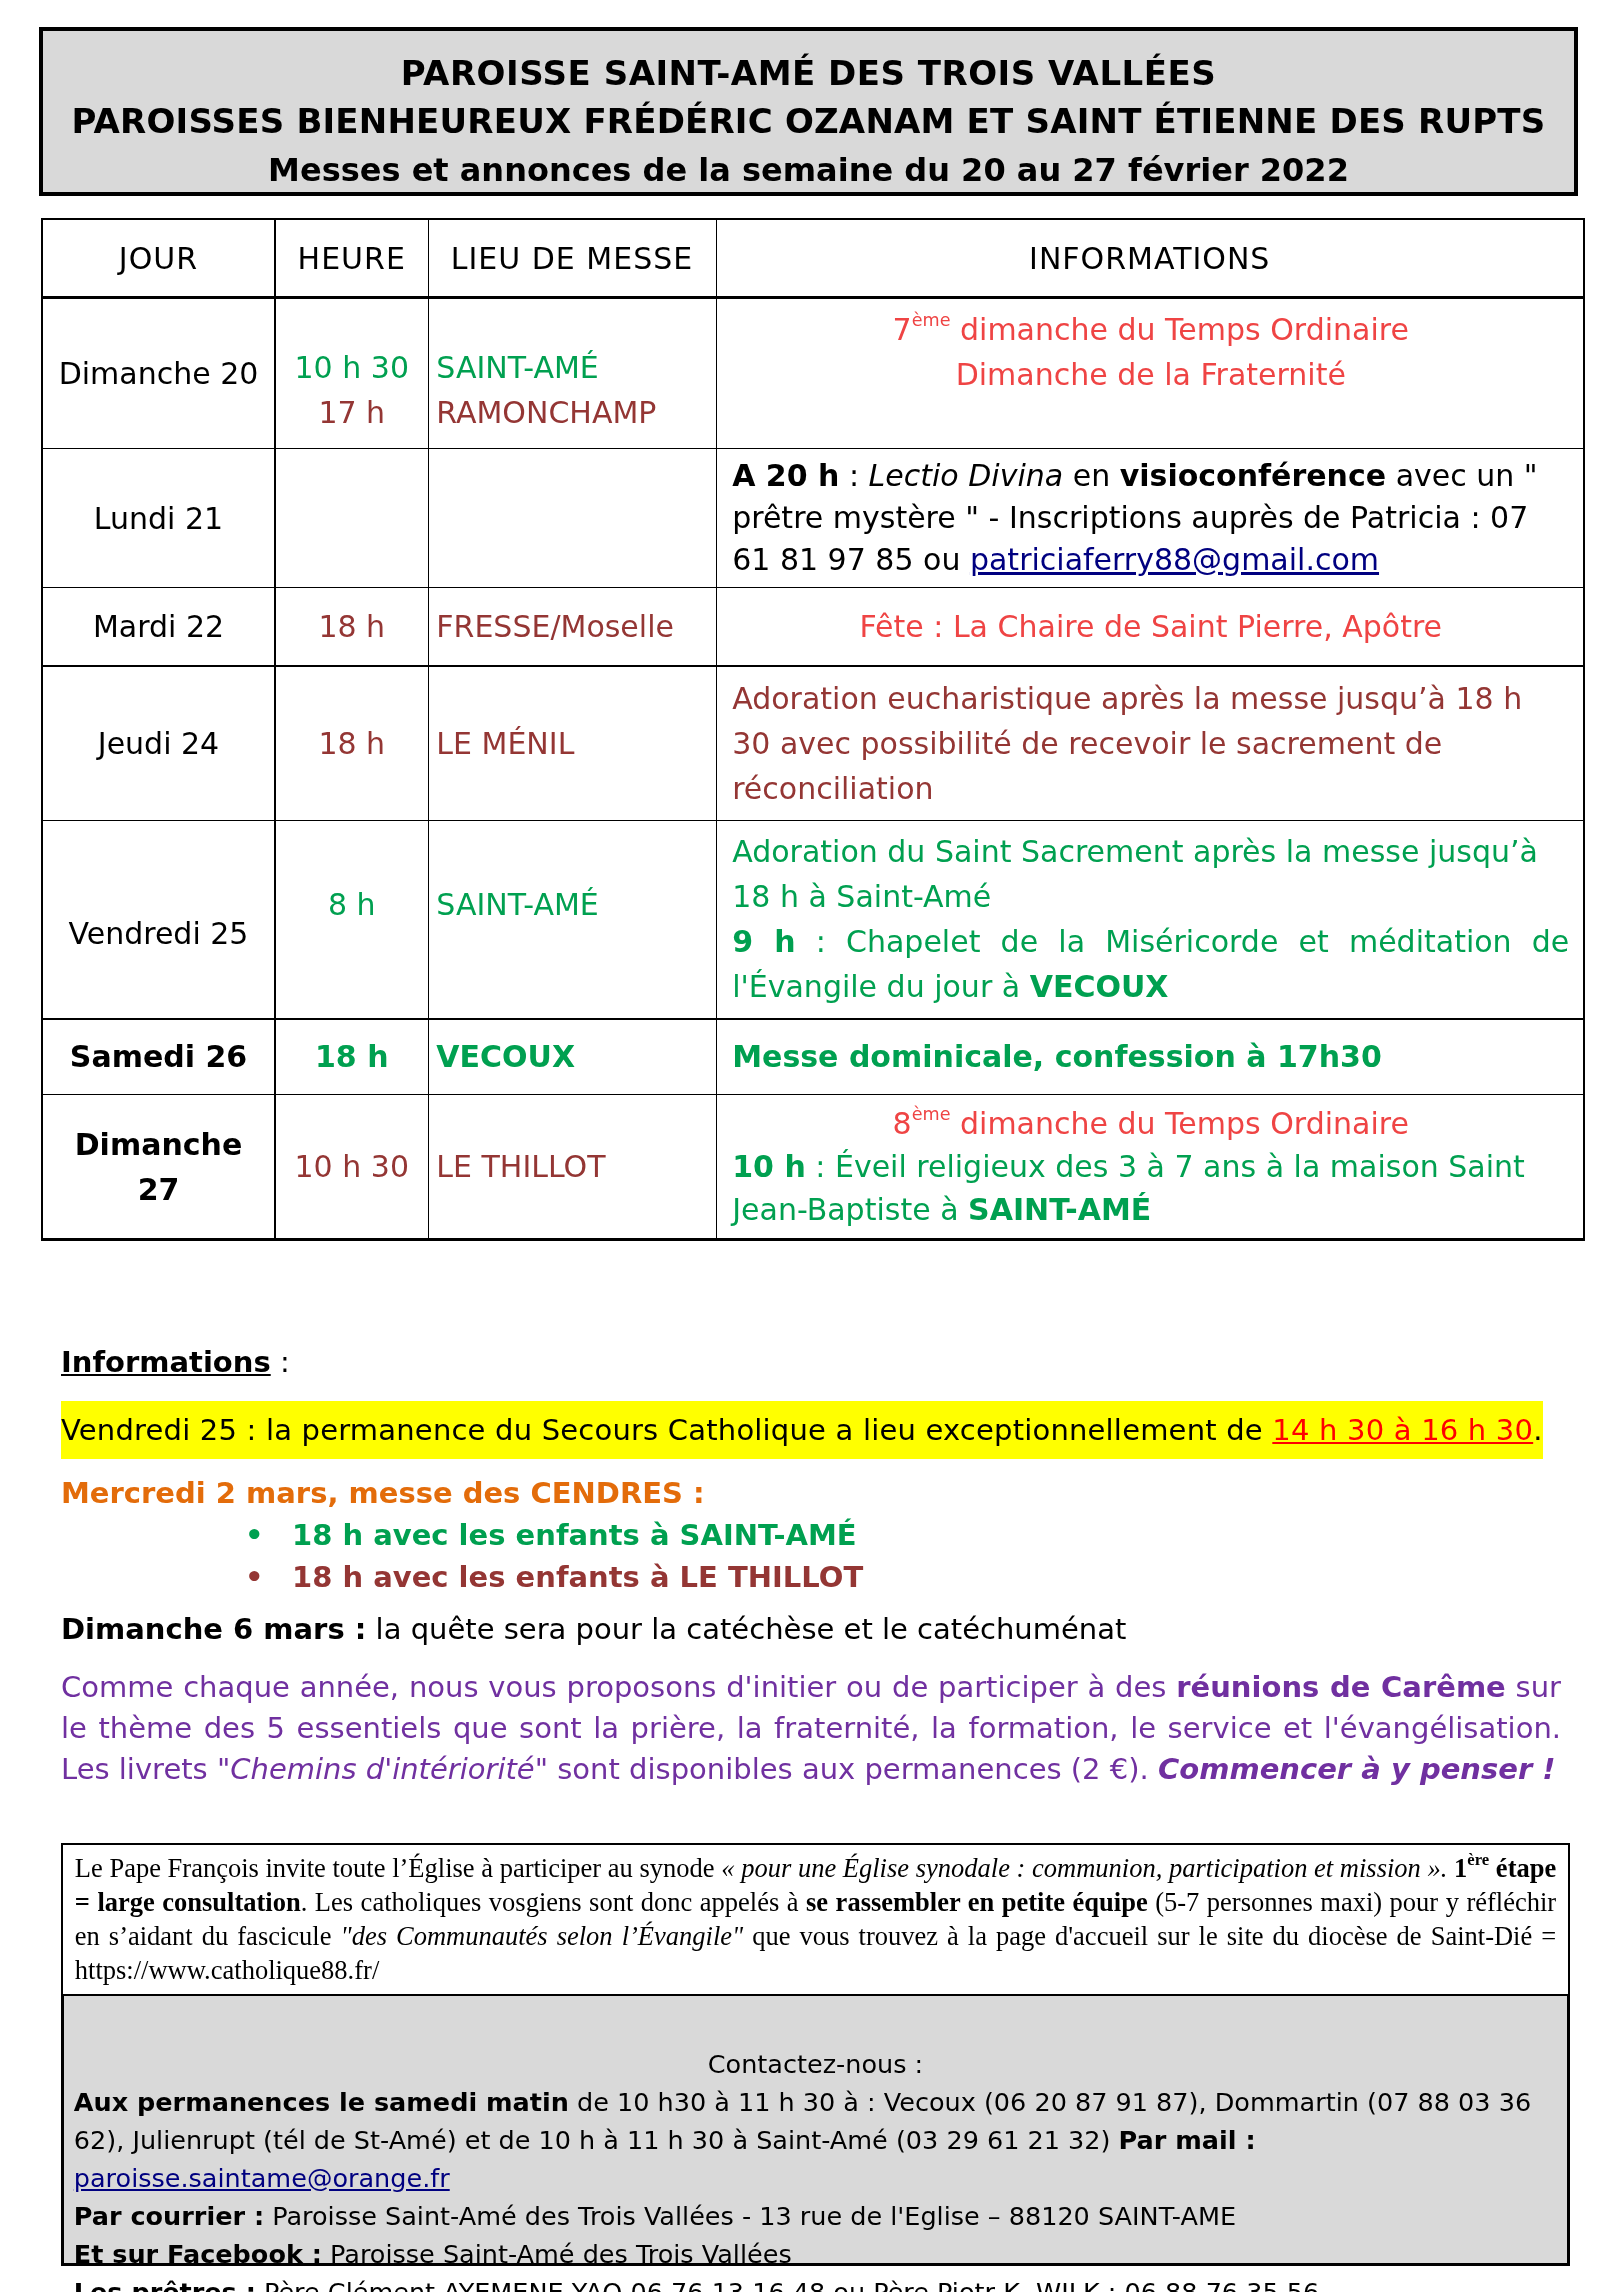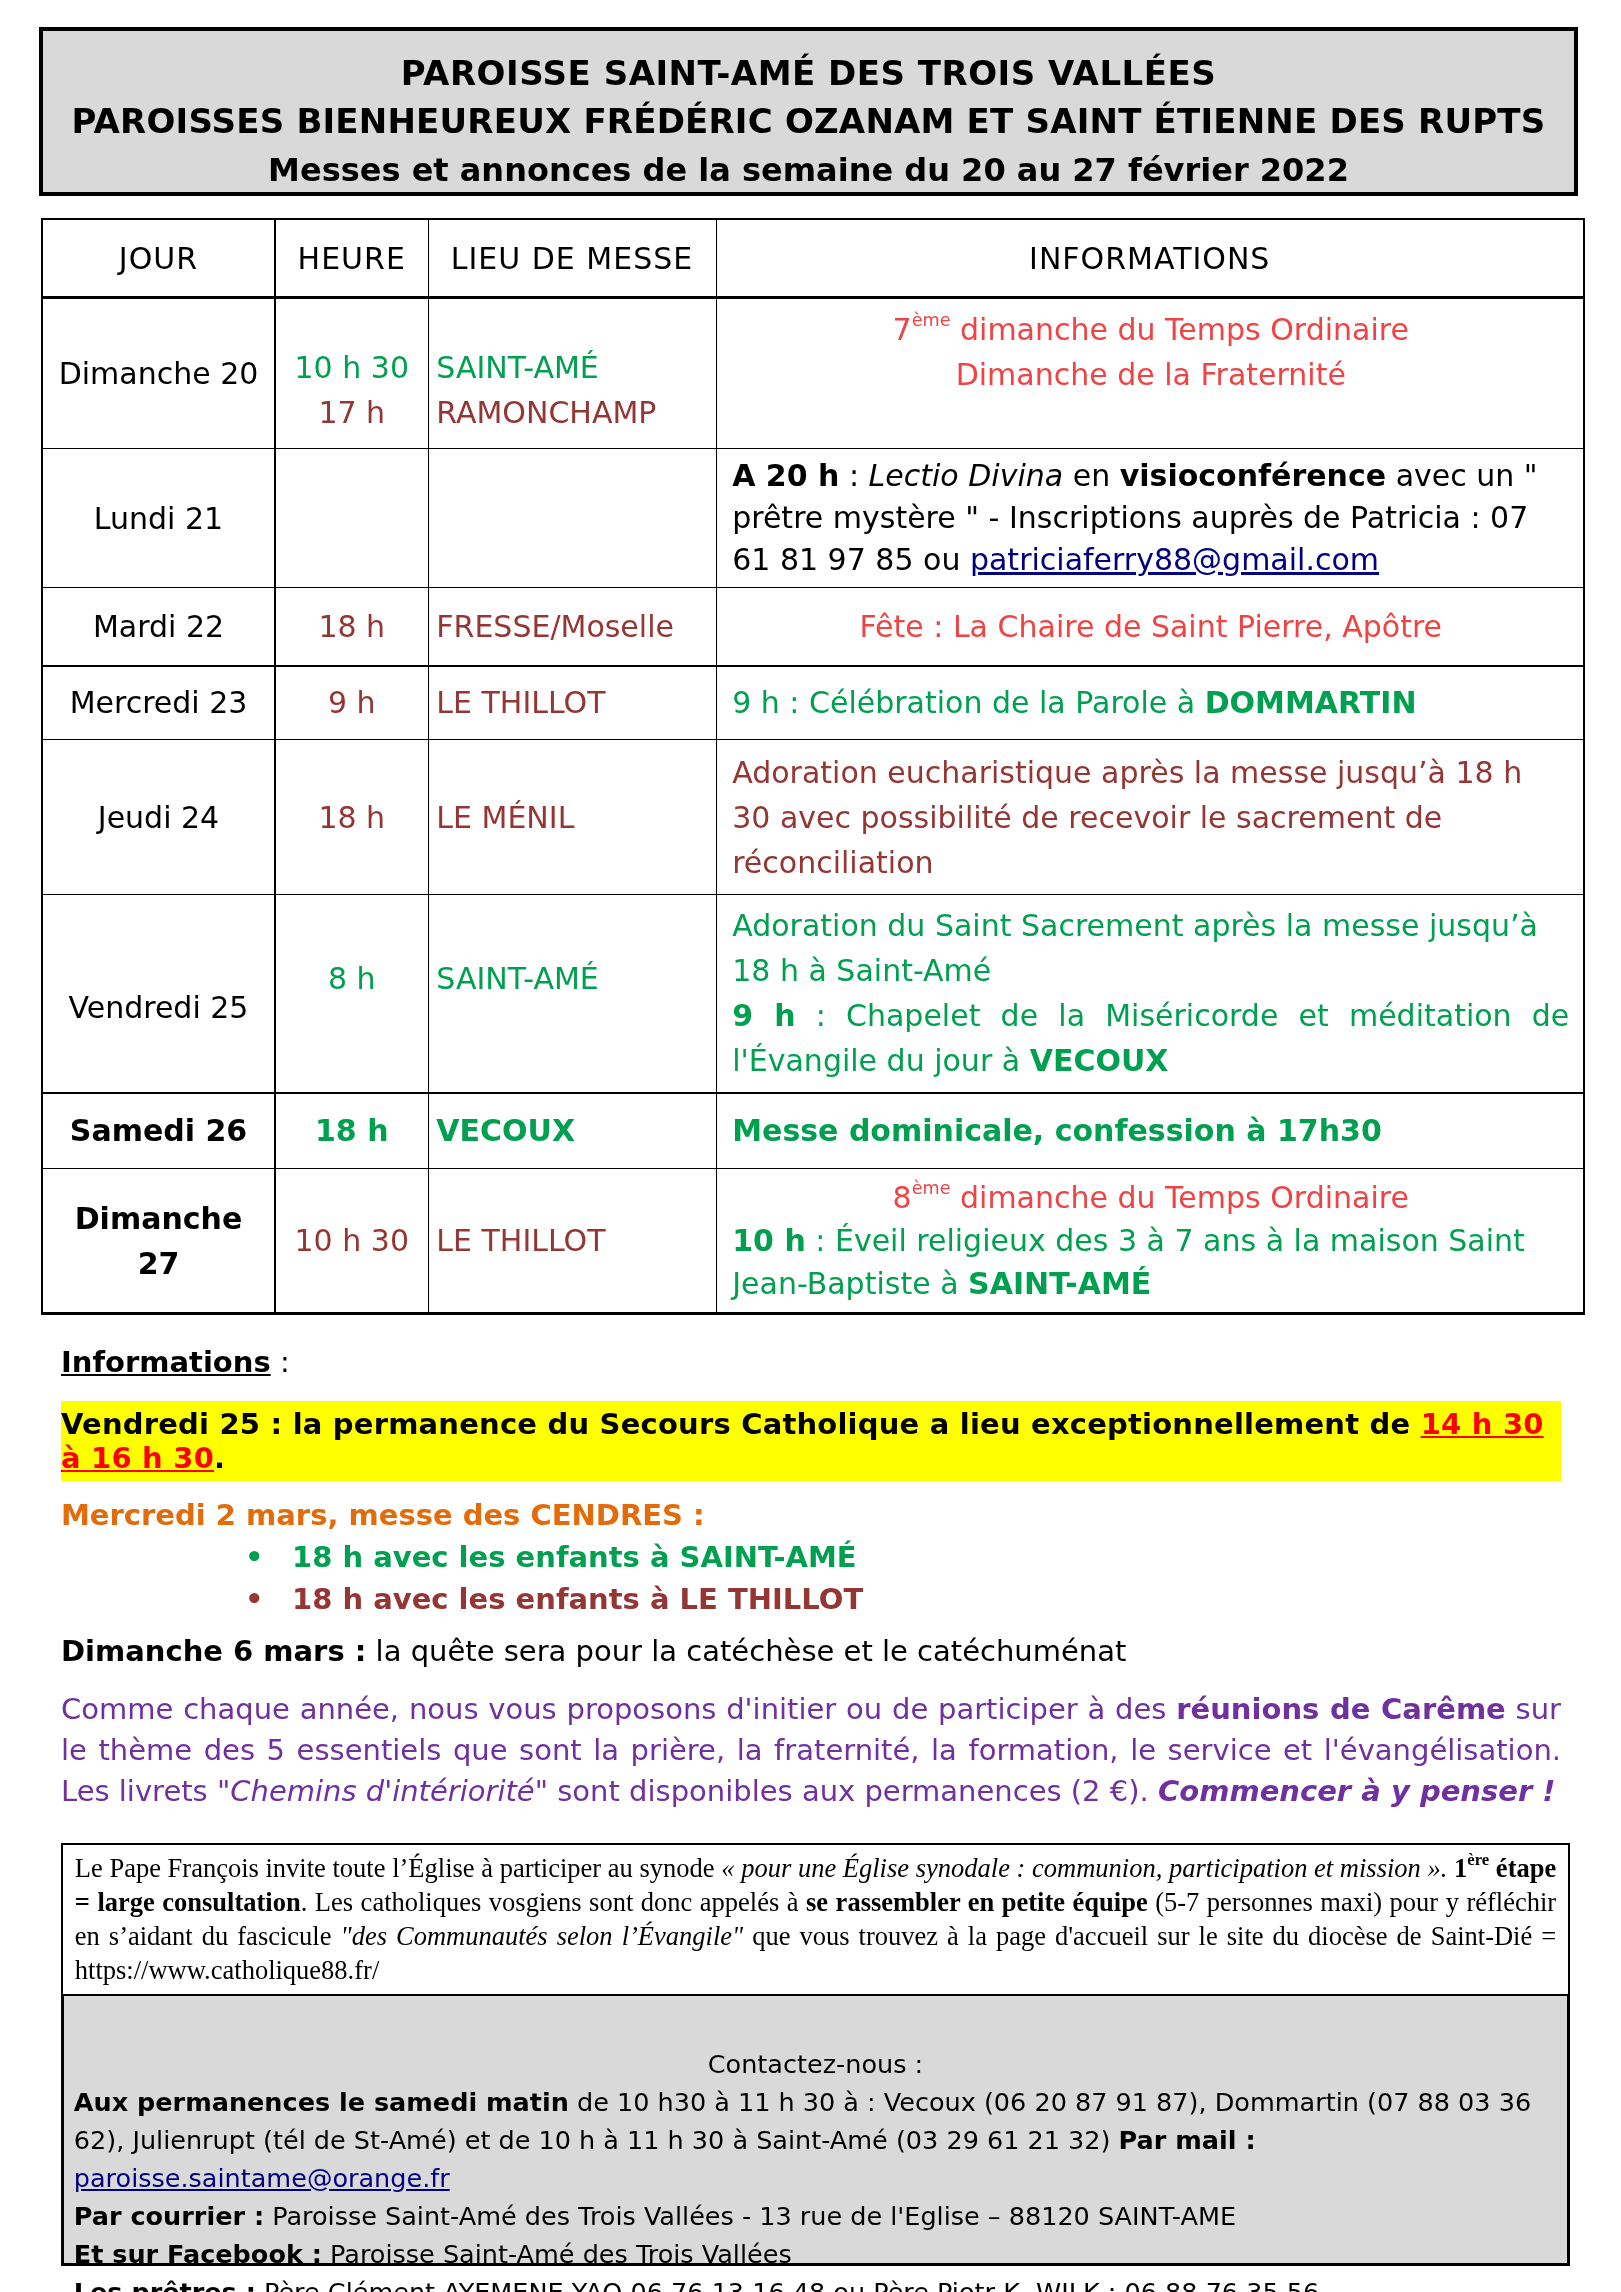--- a/index.html
+++ b/index.html
@@ -35,21 +35,21 @@
   table.sched tr.last td { border-bottom: 3.9px solid #000; }
   table.sched td:first-child, table.sched th:first-child { border-left: 2px solid #000; }
   table.sched td:last-child, table.sched th:last-child { border-right: 2px solid #000; }
   table.sched td:nth-child(2), table.sched th:nth-child(2) { border-left: 2px solid #000; }
   sup { font-size: 17.6px; vertical-align: 13.7px; line-height: 0; }
   .justify { text-align: justify; text-align-last: left; border-radius: 23px; }
 
   
   .info-section { position: absolute; left: 61px; top: 1345px; width: 1500px; font-size: 29px; }
   .info-title { text-decoration: underline; font-weight: bold; }
-  .highlight { background: #ffff00; padding: 6px 0; display: inline-block; margin-top: 21.6px; font-weight: bold; letter-spacing: 0.2px; }
+  .highlight { background: #ffff00; padding: 12px 0; display: inline-block; margin-top: 21.6px; font-weight: normal; letter-spacing: 0.2px; }
   .highlight .time { color: #ff0000; text-decoration: underline; text-decoration-color: #ff0000; }
   .cendres { margin-top: 17.6px; font-weight: bold; color: #e36c0a; }
   ul.bullets { margin: 3.9px 0 0 0; padding-left: 231px; list-style: none; }
   ul.bullets li { line-height: 42px; position: relative; font-weight: bold; }
   ul.bullets li::before { content: "•"; position: absolute; left: -47px; }
   .dimanche6 { margin-top: 13.7px; }
   .careme { margin-top: 21.6px; color: #7030a0; line-height: 41px; text-align: justify; }
 
   
   .synode { position: absolute; left: 61px; top: 1843px; width: 1509px; height: 153px;
@@ -115,26 +115,20 @@
       </td>
     </tr>
 
     <tr class="thick-bottom" style="height:78px;">
       <td class="day">Mardi 22</td>
       <td class="hour brown">18 h</td>
       <td class="place brown">FRESSE/Moselle</td>
       <td class="info center orange">Fête : La Chaire de Saint Pierre, Apôtre</td>
     </tr>
 
-    <tr style="height:74px;">
-      <td class="day">Mercredi 23</td>
-      <td class="hour brown">9 h</td>
-      <td class="place brown">LE THILLOT</td>
-      <td class="info green"><span>9 h : Célébration de la Parole à </span><b>DOMMARTIN</b></td>
-    </tr>
 
     <tr style="height:155px;">
       <td class="day">Jeudi 24</td>
       <td class="hour brown">18 h</td>
       <td class="place brown">LE MÉNIL</td>
       <td class="info brown">Adoration eucharistique après la messe jusqu’à 18 h 30 avec possibilité de recevoir le sacrement de réconciliation</td>
     </tr>
 
     <tr class="thick-bottom" style="height:198px;">
       <td class="day" style="padding-top:29px;">Vendredi 25</td>

